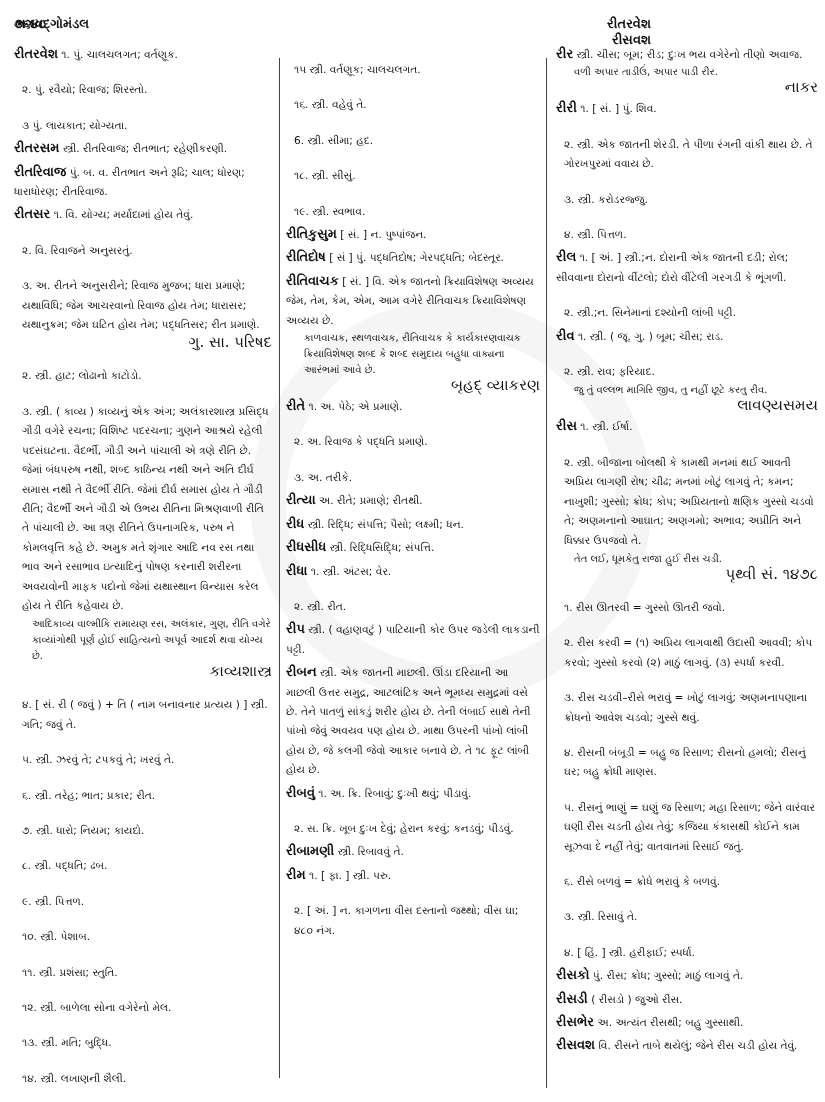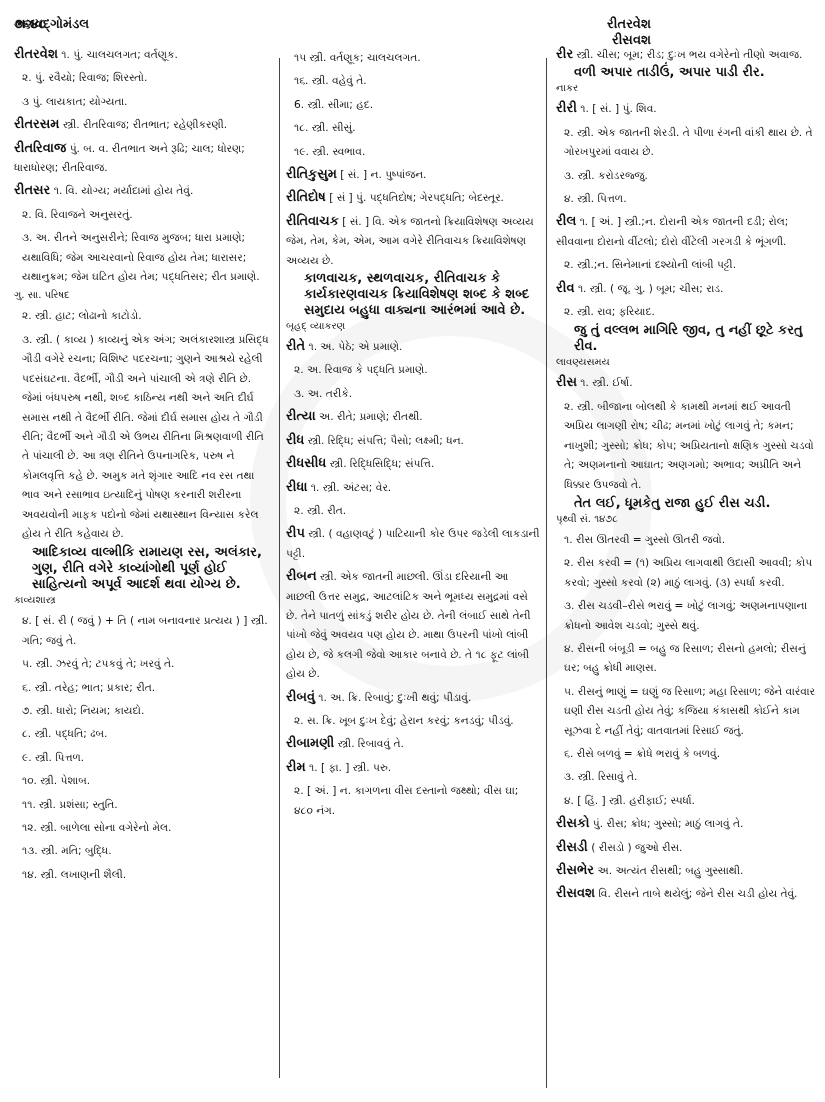--- a/index.html
+++ b/index.html
@@ -12,23 +12,23 @@
   .hdr .guide{position:absolute;right:10px;top:6px;text-align:right;font-weight:bold;line-height:16px;}
   .col{position:absolute;top:44px;font-size:10.6px;line-height:19.4px;}
   .c1{left:14px;width:258px;}
   .c2{left:286px;width:254px;}
   .c3{left:556px;width:262px;}
   .rule{position:absolute;top:58px;width:1px;background:#444;}
   .r1{left:279px;height:1020px;}
   .r2{left:546px;height:1030px;}
   .hw{font-weight:bold;font-size:13px;}
   .e{margin:0 0 3px 0;}
-  .s{margin:4px 0 1px 8px;}
-  .q{font-size:13px;margin:0 0 0 18px;line-height:16px;font-weight:bold;}
-  .src{font-size:10px;line-height:15px;}
+  .s{margin:16px 0 1px 8px;}
+  .q{font-size:10px;margin:0 0 0 18px;line-height:16px;}
+  .src{font-size:15px;text-align:right;line-height:15px;}
   .wm{position:absolute;left:250px;top:300px;width:330px;height:330px;border-radius:50%;
       border:36px solid rgba(0,0,0,0.04);pointer-events:none;}
 </style>
 </head>
 <body>
 
 <div class="page">
   <div class="wm"></div>
 
   <div class="hdr">

